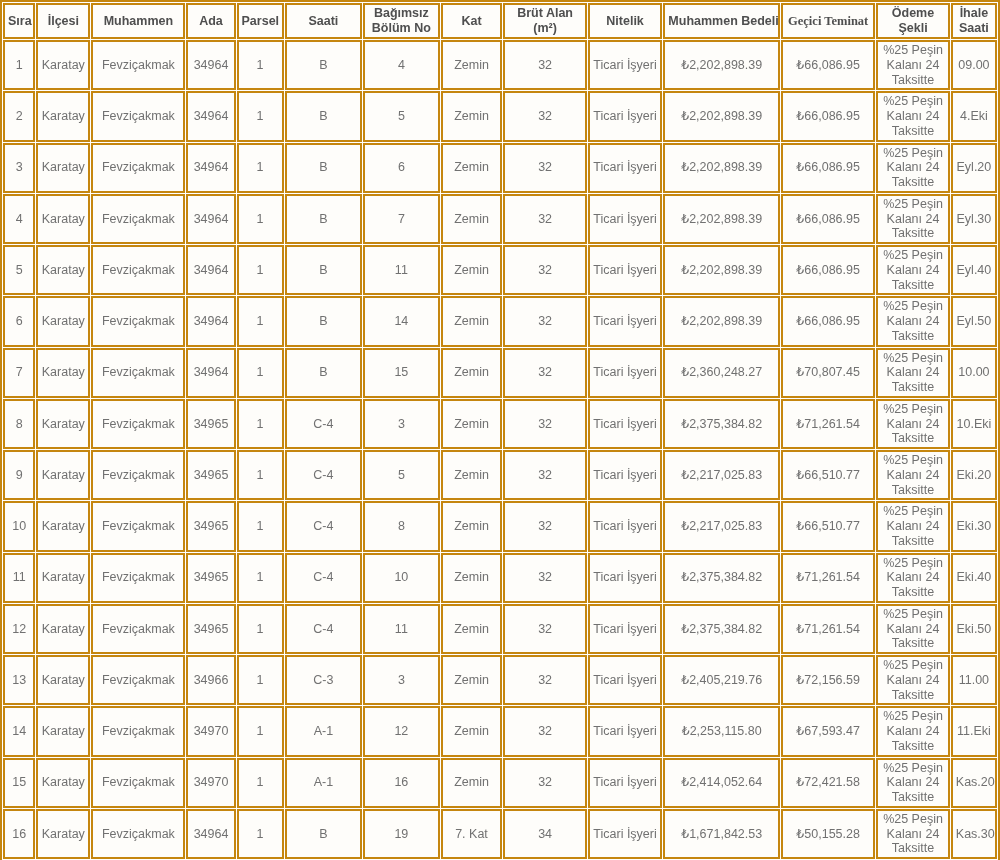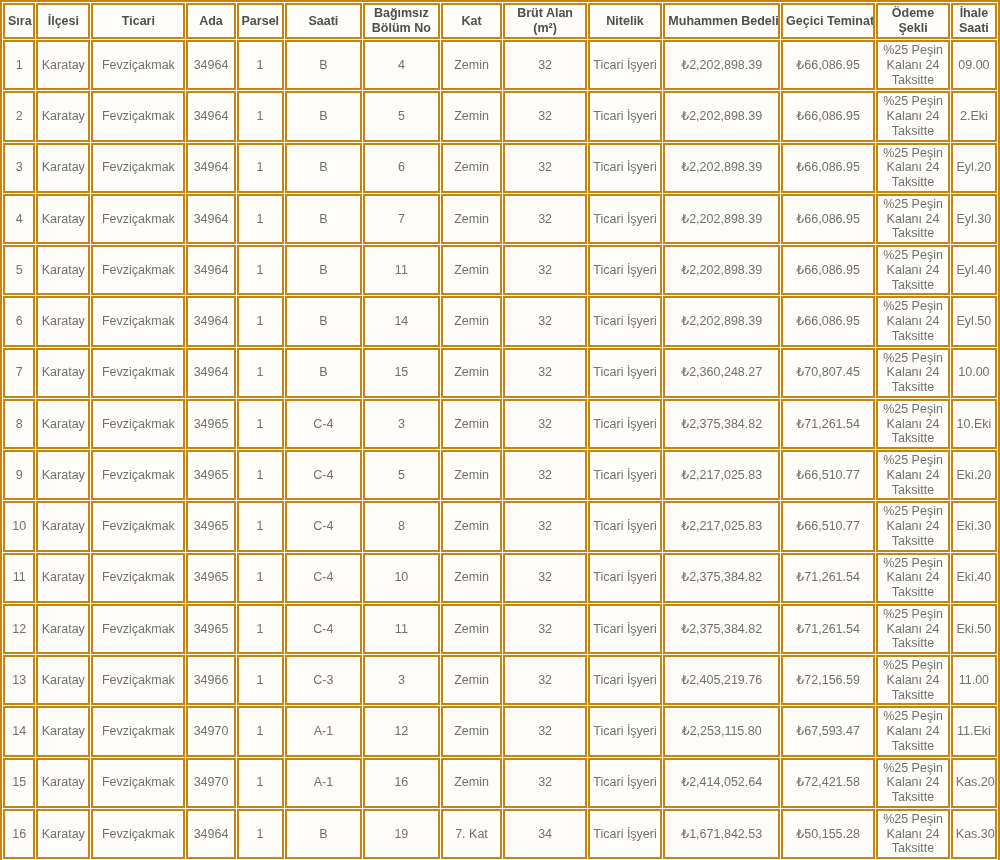--- a/index.html
+++ b/index.html
@@ -44,38 +44,38 @@
   th:nth-child(2)  { width: 5.5%; }
   th:nth-child(3)  { width: 9.6%; }
   th:nth-child(4)  { width: 5.0%; }
   th:nth-child(5)  { width: 4.8%; margin-left: 34px; }
   th:nth-child(6)  { width: 7.9%; }
   th:nth-child(7)  { width: 7.8%; }
   th:nth-child(8)  { width: 6.3%; }
   th:nth-child(9)  { width: 8.5%; }
   th:nth-child(10) { width: 7.6%; }
   th:nth-child(11) { width: 11.9%; }
-  th:nth-child(12) { width: 9.6%; }
+  th:nth-child(12) { width: 9.6%; font-family: Liberation Serif, serif; }
   th:nth-child(13) { width: 7.5%; }
   th:nth-child(14) { width: 4.7%; }
   
   th:nth-child(11), th:nth-child(12),
   td:nth-child(10), td:nth-child(11), td:nth-child(12) {
     white-space: nowrap;
   }
 </style>
 </head>
 <body>
 
 <table class="auction">
   <thead>
     <tr id="header-row">
         <th>Sıra</th>
         <th>İlçesi</th>
-        <th>Ticari</th>
+        <th>Muhammen</th>
         <th>Ada</th>
         <th>Parsel</th>
         <th>Saati</th>
         <th>Bağımsız Bölüm No</th>
         <th>Kat</th>
         <th>Brüt Alan (m²)</th>
         <th>Nitelik</th>
         <th>Muhammen Bedeli</th>
         <th>Geçici Teminat</th>
         <th>Ödeme Şekli</th>
@@ -106,21 +106,21 @@
         <td>34964</td>
         <td>1</td>
         <td>B</td>
         <td>5</td>
         <td>Zemin</td>
         <td>32</td>
         <td>Ticari İşyeri</td>
         <td>₺2,202,898.39</td>
         <td>₺66,086.95</td>
         <td>%25 Peşin Kalanı 24 Taksitte</td>
-        <td>2.Eki</td>
+        <td>4.Eki</td>
       </tr>
       <tr>
         <td>3</td>
         <td>Karatay</td>
         <td>Fevziçakmak</td>
         <td>34964</td>
         <td>1</td>
         <td>B</td>
         <td>6</td>
         <td>Zemin</td>

